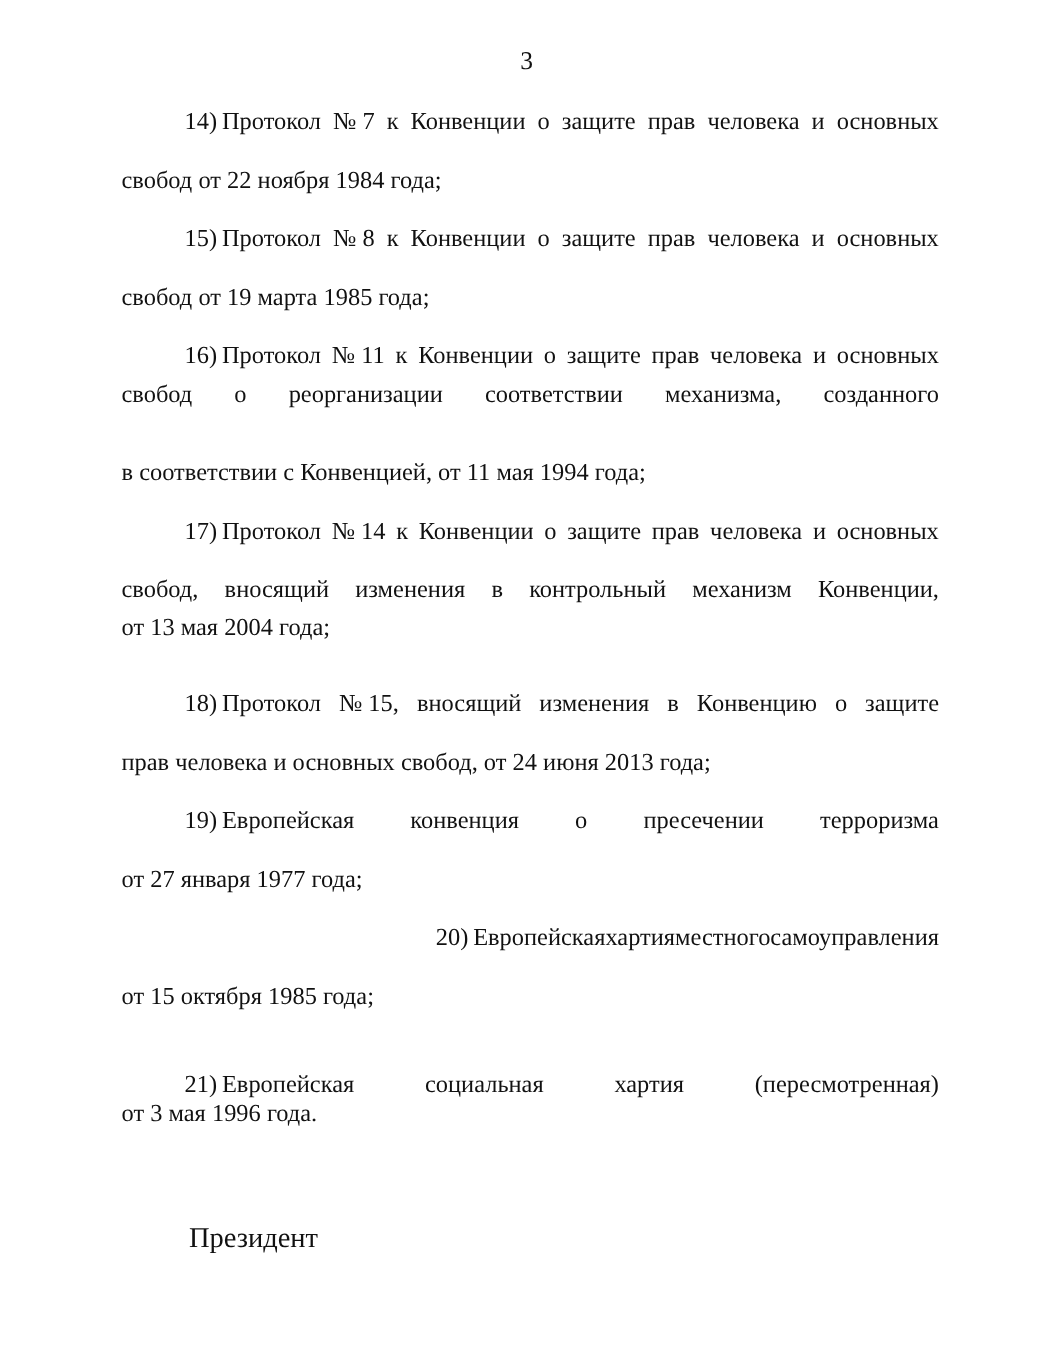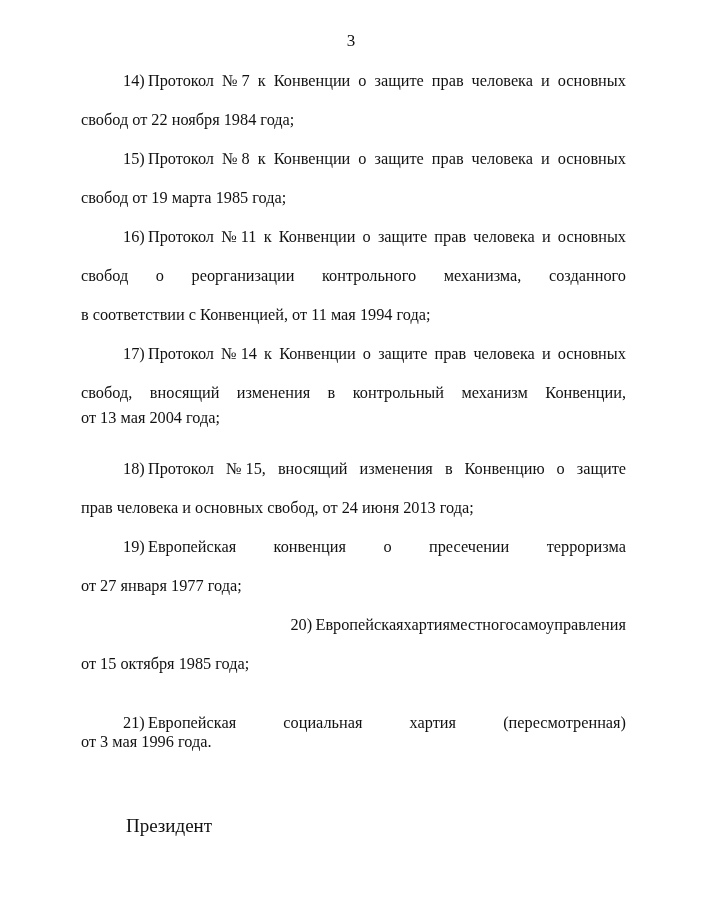--- a/index.html
+++ b/index.html
@@ -94,25 +94,25 @@
       <span>№ 11</span>
       <span>к</span>
       <span>Конвенции</span>
       <span>о</span>
       <span>защите</span>
       <span>прав</span>
       <span>человека</span>
       <span>и</span>
       <span>основных</span>
     </div>
-    <div class="line justify" style="top: 195px; align-items: flex-end;">
+    <div class="line justify" style="top: 182px; align-items: flex-end;">
       <span>свобод</span>
       <span>о</span>
       <span>реорганизации</span>
-      <span>контрольного</span>
+      <span>соответствии</span>
       <span>механизма,</span>
       <span>созданного</span>
     </div>
     <div class="line" style="top: 234px;">в соответствии с Конвенцией, от 11 мая 1994 года;</div>
     <div class="line first justify" style="top: 273px;">
       <span><span>17)</span> <span>Протокол</span></span>
       <span>№ 14</span>
       <span>к</span>
       <span>Конвенции</span>
       <span>о</span>

